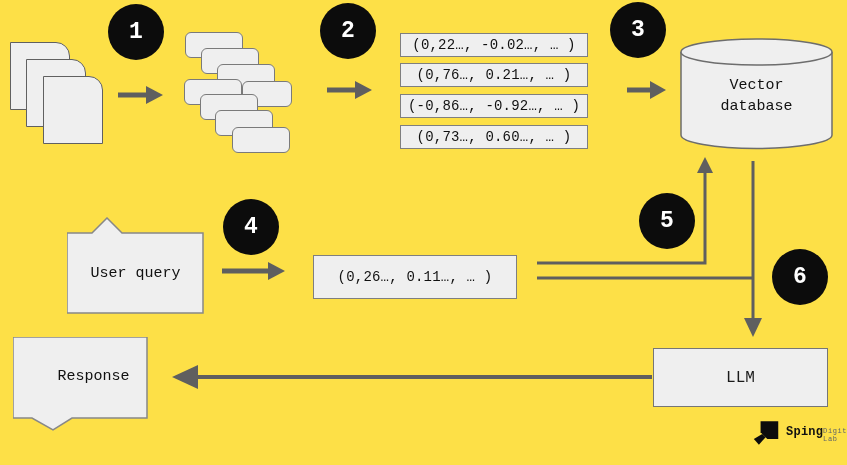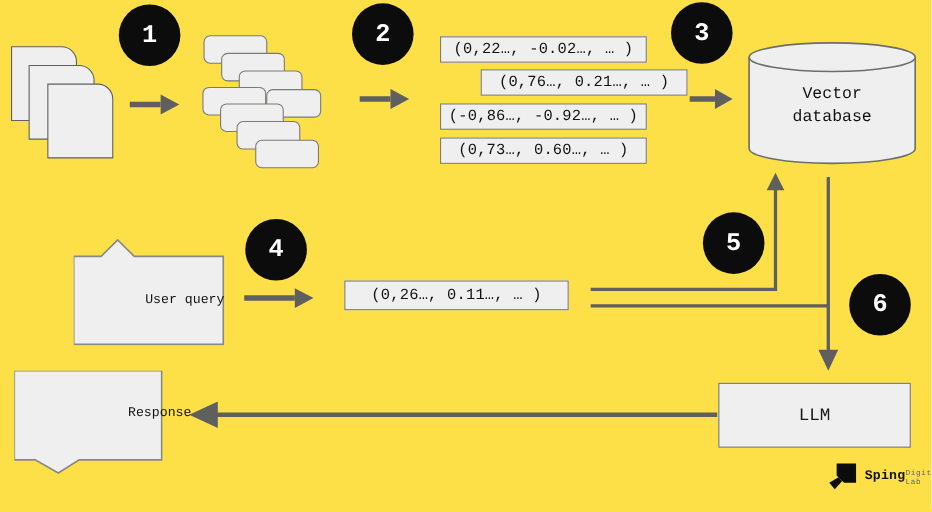--- a/index.html
+++ b/index.html
@@ -25,32 +25,32 @@
     font-size:23px;font-weight:bold;
   }
   
   .vecbox{
     position:absolute;left:400px;width:188px;height:24px;background:#efefef;
     border:1px solid #7f7f7f;box-sizing:border-box;
     display:flex;align-items:center;justify-content:center;
     font-size:14px;letter-spacing:.2px;color:#111;
   }
   .qvecbox{
-    position:absolute;left:313px;top:255px;width:204px;height:27px;background:#efefef;
+    position:absolute;left:313px;top:255px;width:204px;height:44px;background:#efefef;
     border:1px solid #7f7f7f;box-sizing:border-box;
     display:flex;align-items:center;justify-content:center;
     font-size:14px;letter-spacing:.2px;color:#111;
   }
   
   .rectnode{
     position:absolute;background:#efefef;border:1.5px solid #767676;box-sizing:border-box;
     display:flex;align-items:center;justify-content:center;font-size:16px;
   }
   .bubble-label{
-    position:absolute;left:0;right:0;text-align:right;font-size:12px;color:#111;
+    position:absolute;left:0;right:0;text-align:center;font-size:15px;color:#111;
   }
   .cyl-label{
     position:absolute;left:0;right:0;top:37px;text-align:center;
     font-size:15px;line-height:21px;color:#111;
   }
   .cyl-label span{display:inline-block;width:100px;}
   .wires{position:absolute;left:0;top:0;pointer-events:none;}
   .wires line,.wires path{stroke:#5f5f5f;fill:none;}
   .wires polygon{fill:#5f5f5f;stroke:none;}
   
@@ -75,21 +75,21 @@
     <div class="chunk" style="left:201px;top:48px;"></div>
     <div class="chunk" style="left:217px;top:64px;"></div>
     <div class="chunk" style="left:184px;top:79px;"></div>
     <div class="chunk" style="left:242px;top:81px;width:50px;"></div>
     <div class="chunk" style="left:200px;top:94px;"></div>
     <div class="chunk" style="left:215px;top:110px;"></div>
     <div class="chunk" style="left:232px;top:127px;"></div>
   </div>
 
   <div class="vecbox" style="top:33px;">(0,22…, -0.02…, … )</div>
-  <div class="vecbox" style="top:63px;margin-left:37px;">(0,76…, 0.21…, … )</div>
+  <div class="vecbox" style="top:63px;">(0,76…, 0.21…, … )</div>
   <div class="vecbox" style="top:94px;text-align:center;">(-0,86…, -0.92…, … )</div>
   <div class="vecbox" style="top:125px;">(0,73…, 0.60…, … )</div>
 
   <div class="abs" style="left:680px;top:38px;width:153px;height:113px;">
     <svg width="153" height="113" viewBox="0 0 153 113">
       <path d="M1 14 V97 A75.5 13.5 0 0 0 152 97 V14" fill="#efefef" stroke="#6d6d6d" stroke-width="1.5"></path>
       <ellipse cx="76.5" cy="14" rx="75.5" ry="13" fill="#efefef" stroke="#6d6d6d" stroke-width="1.5"></ellipse>
     </svg>
     <div class="cyl-label"><span>Vector database</span></div>
   </div>

